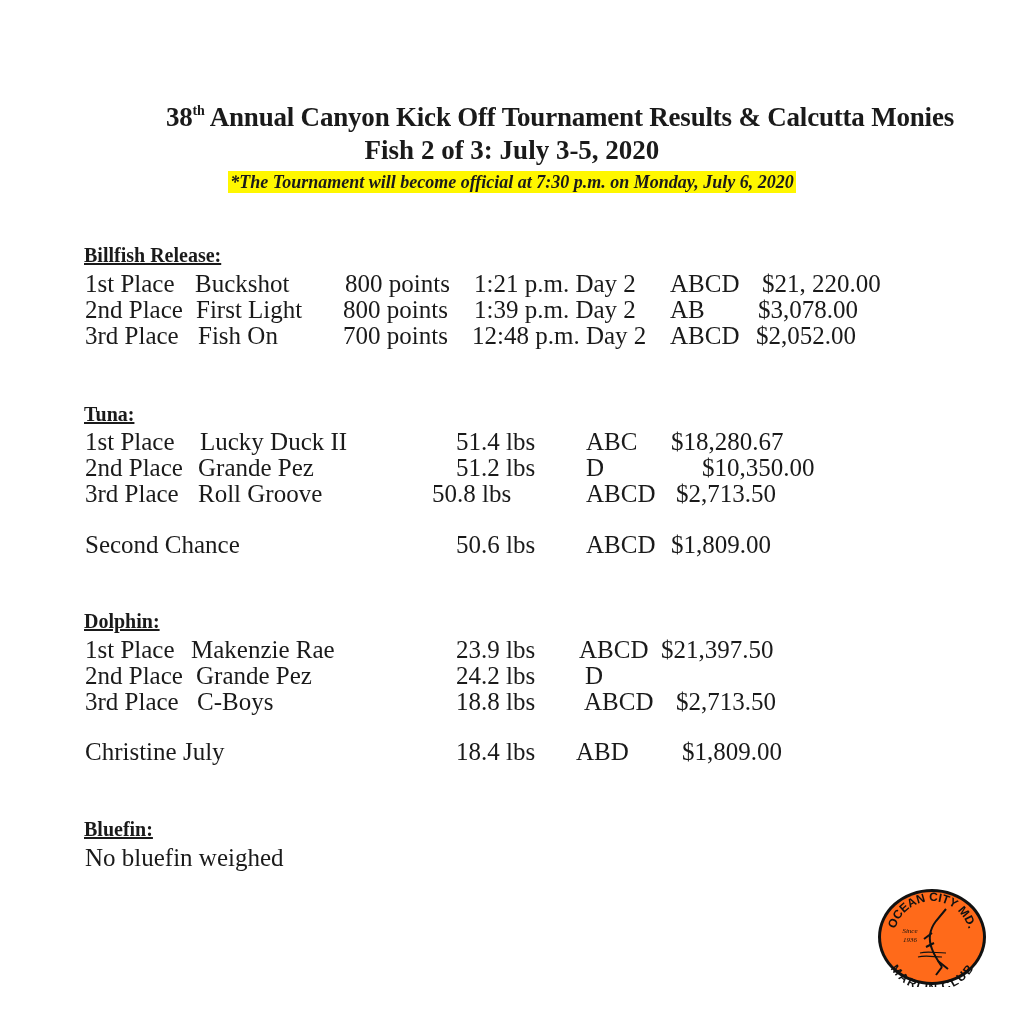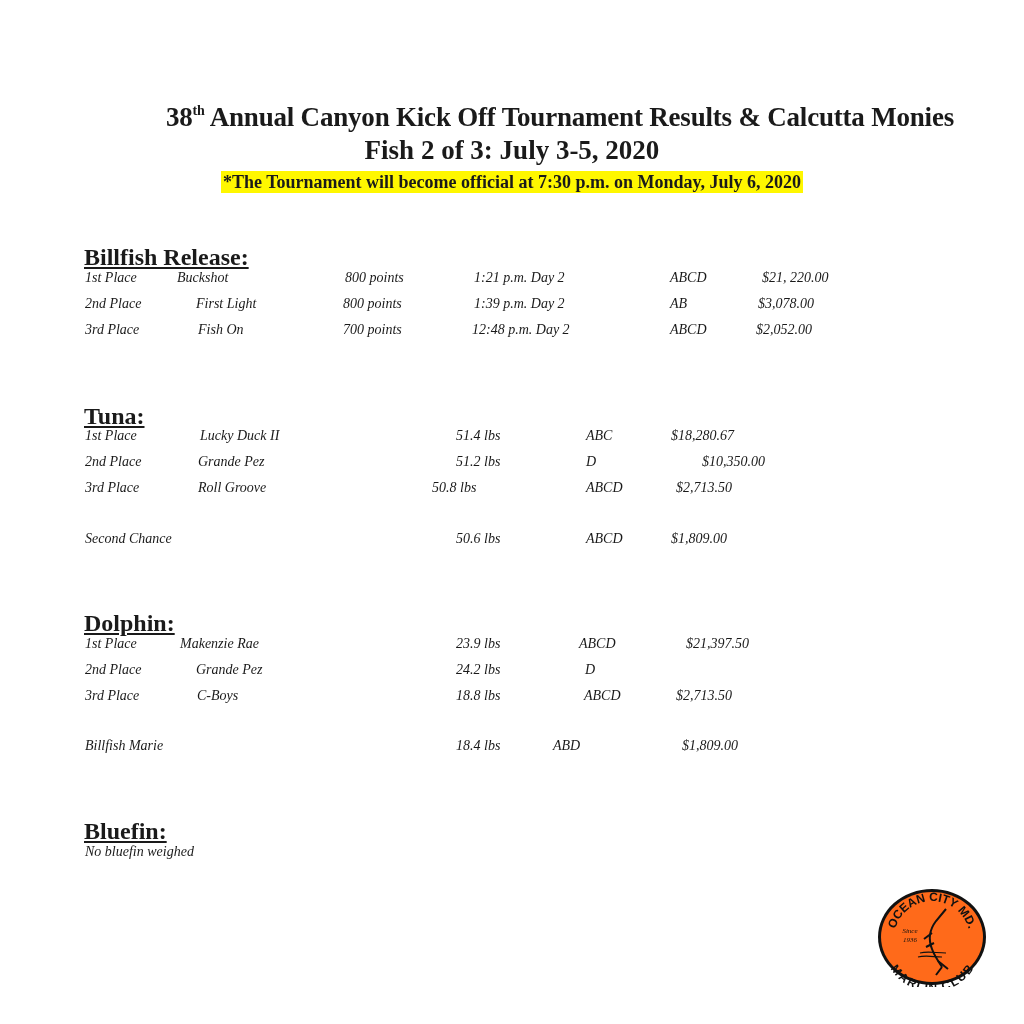--- a/index.html
+++ b/index.html
@@ -3,39 +3,39 @@
 <meta charset="utf-8">
 <style>
   html, body { margin: 0; padding: 0; background: #ffffff; }
   body { width: 1024px; height: 1024px; position: relative; overflow: hidden;
          font-family: "Liberation Serif", "DejaVu Serif", serif; color: #1a1a1a; }
   .title { position: absolute; left: 0; width: 1024px; text-align: center; font-weight: bold; }
   .t1 { top: 102px; font-size: 27px; letter-spacing: -0.2px; padding-left: 48px; }
   .t1 sup { font-size: 14px; vertical-align: 11px; line-height: 0; }
   .t2 { top: 135px; font-size: 27px; }
   .t3 { top: 172px; font-size: 18px; }
-  .t3 span { background: #fff700; padding: 1px 2px; }
+  .t3 span { background: #fff700; padding: 1px 2px; font-style: italic; }
 
-  .sec-h { position: absolute; left: 84px; font-weight: bold; font-size: 24px; text-decoration: underline; }
-  .row { position: absolute; left: 0; width: 1024px; height: 26px; font-size: 14px; font-style: italic; }
+  .sec-h { position: absolute; left: 84px; font-weight: bold; font-size: 20px; text-decoration: underline; }
+  .row { position: absolute; left: 0; width: 1024px; height: 26px; font-size: 25px; }
   .row span { position: absolute; white-space: nowrap; }
 
   .logo { position: absolute; left: 876px; top: 887px; width: 112px; height: 100px; }
 </style>
 </head>
 <body>
 
 <div class="title t1"><span>38</span><sup>th</sup><span> Annual Canyon Kick Off Tournament Results &amp; Calcutta Monies</span></div>
 <div class="title t2">Fish 2 of 3: July 3-5, 2020</div>
 <div class="title t3"><span>*The Tournament will become official at 7:30 p.m. on Monday, July 6, 2020</span></div>
 
 <div class="sec-h" style="top:244px">Billfish Release:</div>
 <div class="row" style="top:270px">
   <span style="left:85px">1st Place</span>
-  <span style="left:177px">Buckshot</span>
+  <span style="left:195px">Buckshot</span>
   <span style="left:345px">800 points</span>
   <span style="left:474px">1:21 p.m. Day 2</span>
   <span style="left:670px">ABCD</span>
   <span style="left:762px">$21, 220.00</span>
 </div>
 <div class="row" style="top:296px">
   <span style="left:85px">2nd Place</span>
   <span style="left:196px">First Light</span>
   <span style="left:343px">800 points</span>
   <span style="left:474px">1:39 p.m. Day 2</span>
@@ -76,43 +76,43 @@
 <div class="row" style="top:531px">
   <span style="left:85px">Second Chance</span>
   <span style="left:456px">50.6 lbs</span>
   <span style="left:586px">ABCD</span>
   <span style="left:671px">$1,809.00</span>
 </div>
 
 <div class="sec-h" style="top:610px">Dolphin:</div>
 <div class="row" style="top:636px">
   <span style="left:85px">1st Place</span>
-  <span style="left:180px">Makenzie Rae</span>
+  <span style="left:191px">Makenzie Rae</span>
   <span style="left:456px">23.9 lbs</span>
   <span style="left:579px">ABCD</span>
-  <span style="left:686px">$21,397.50</span>
+  <span style="left:661px">$21,397.50</span>
 </div>
 <div class="row" style="top:662px">
   <span style="left:85px">2nd Place</span>
   <span style="left:196px">Grande Pez</span>
   <span style="left:456px">24.2 lbs</span>
   <span style="left:585px">D</span>
   <span style="left:671px"></span>
 </div>
 <div class="row" style="top:688px">
   <span style="left:85px">3rd Place</span>
   <span style="left:197px">C-Boys</span>
   <span style="left:456px">18.8 lbs</span>
   <span style="left:584px">ABCD</span>
   <span style="left:676px">$2,713.50</span>
 </div>
 <div class="row" style="top:738px">
-  <span style="left:85px">Billfish Marie</span>
+  <span style="left:85px">Christine July</span>
   <span style="left:456px">18.4 lbs</span>
-  <span style="left:553px">ABD</span>
+  <span style="left:576px">ABD</span>
   <span style="left:682px">$1,809.00</span>
 </div>
 
 <div class="sec-h" style="top:818px">Bluefin:</div>
 <div class="row" style="top:844px">
   <span style="left:85px">No bluefin weighed</span>
 </div>
 
 <svg class="logo" viewBox="0 0 112 100">
   <defs>

